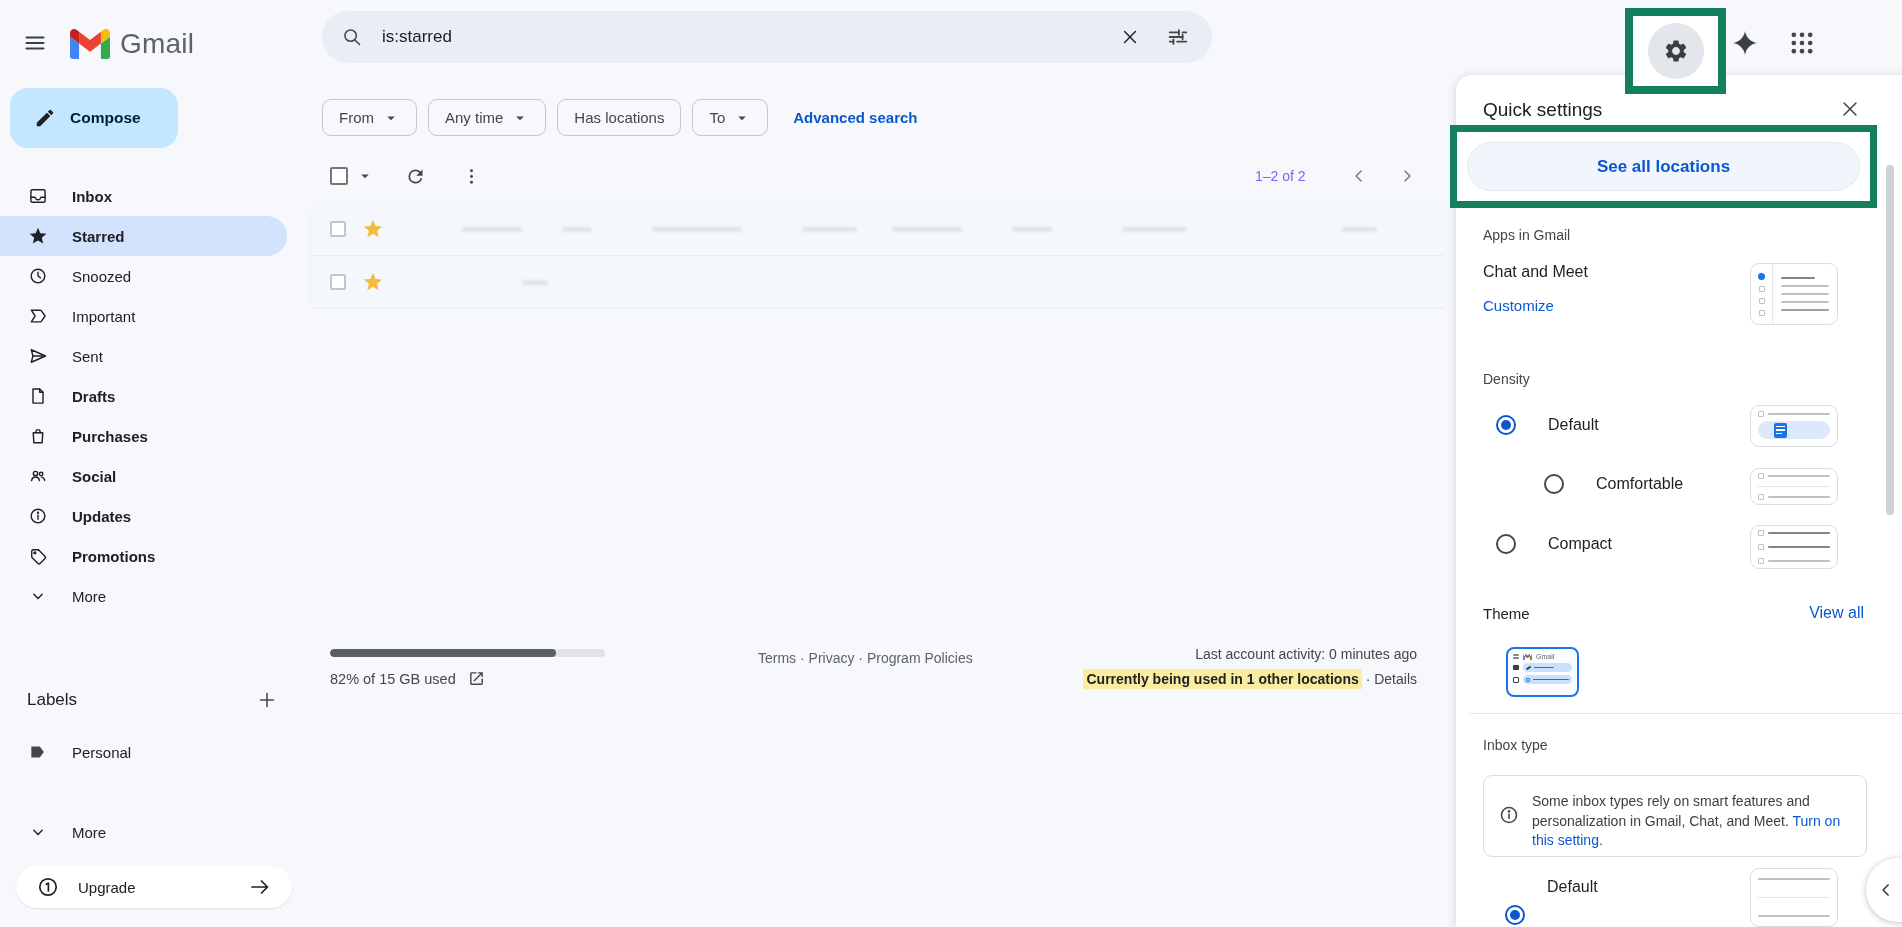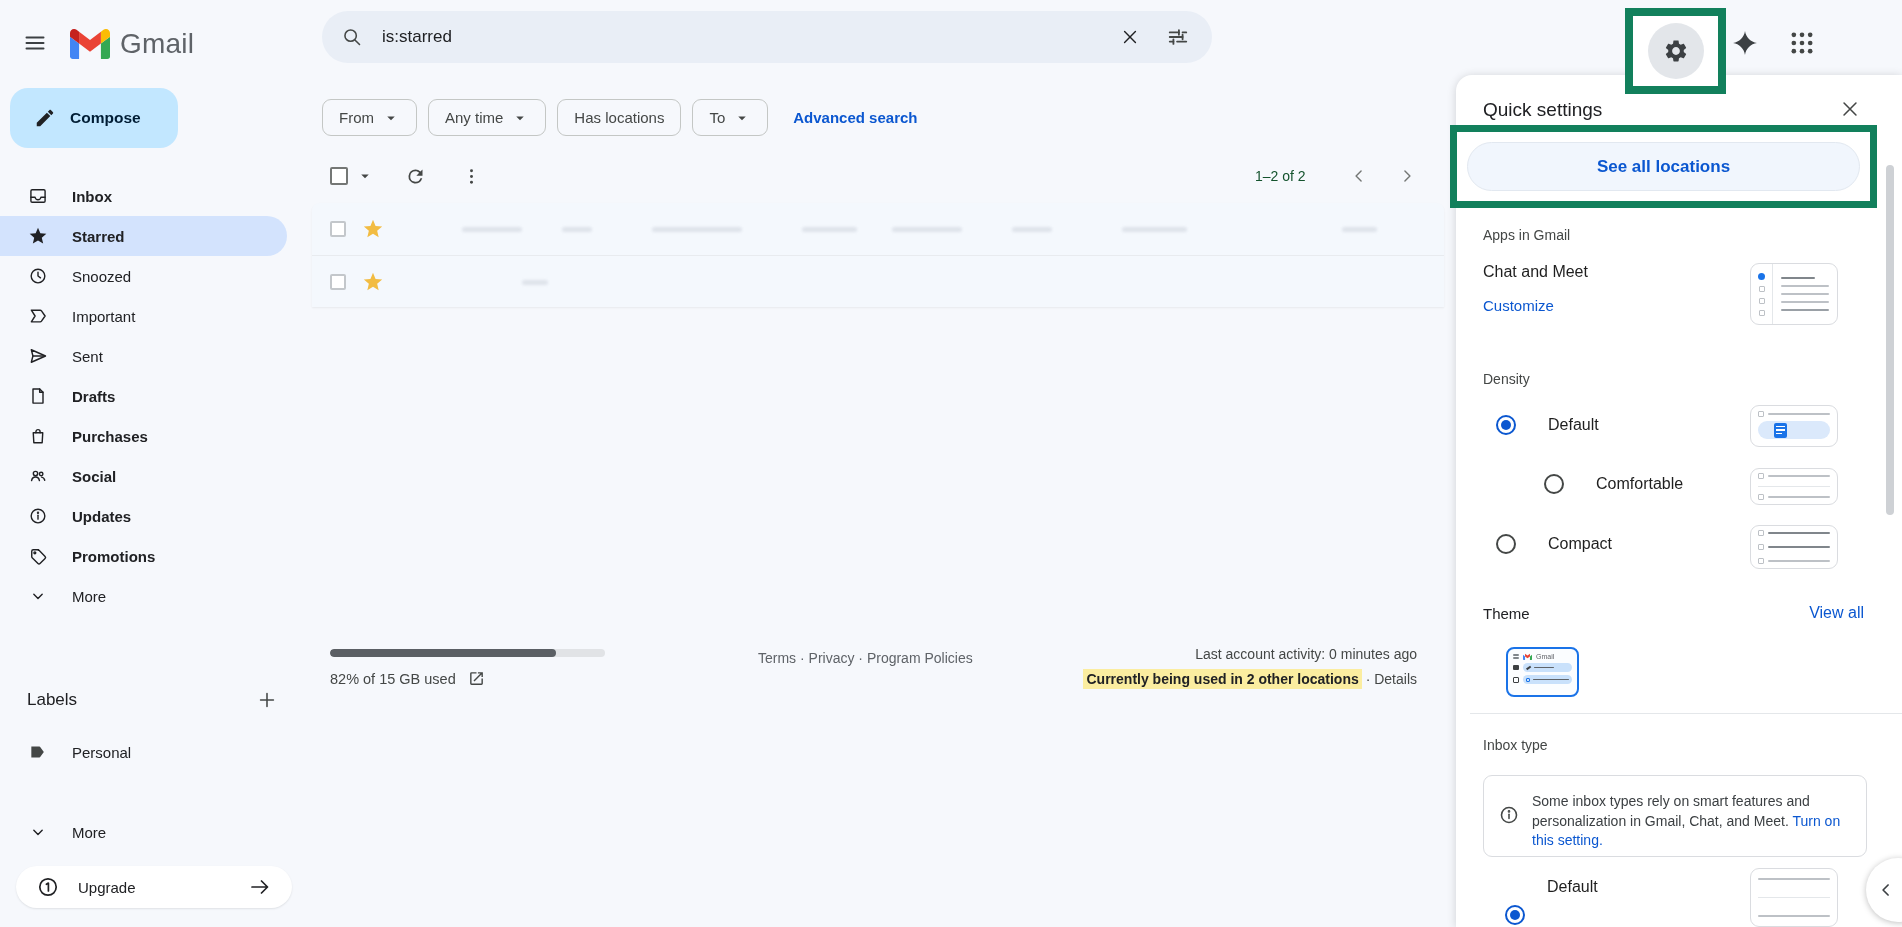--- a/index.html
+++ b/index.html
@@ -34,21 +34,21 @@
   .upgrade-lbl { font-size:15px; flex:1; }
 
   
   .chips { position:absolute; left:322px; top:99px; display:flex; align-items:center; gap:11px; }
   .chip { height:37px; border:1px solid #c4c7c5; border-radius:9px; display:flex; align-items:center; gap:8px; padding:0 16px; color:#444746; font-size:15px; background:transparent; cursor:pointer; }
   .adv-link { color:#0b57d0; font-size:15px; font-weight:bold; margin-left:14px; cursor:pointer; }
 
   
   .toolbar { position:absolute; left:312px; top:156px; width:1132px; height:40px; }
   .cb { width:18px; height:18px; border:2px solid #747775; border-radius:2px; background:#fff; }
-  .pag { position:absolute; top:156px; height:40px; display:flex; align-items:center; color:#14532d; font-size:14px; }
+  .pag { position:absolute; top:156px; height:40px; display:flex; align-items:center; color:#8b5cf6; font-size:14px; }
   .maillist { position:absolute; left:312px; top:203px; width:1132px; height:104px; border-radius:8px 8px 0 0; overflow:hidden; box-shadow:0 1px 2px rgba(60,64,67,.08); }
   .mailrow { position:relative; height:52px; background:#f4f8fd; display:flex; align-items:center; padding-left:18px; gap:16px; cursor:pointer; }
   .mailrow + .mailrow { border-top:1px solid #e8ebef; }
   .rowcb { width:16px; height:16px; border:2px solid #c3c7cb; border-radius:2px; background:#fff; }
   .smudge { position:absolute; top:24px; height:5px; border-radius:3px; background:rgba(110,120,135,.16); filter:blur(1.5px); }
 
   
   .storage-track { position:absolute; left:330px; top:649px; width:275px; height:8px; border-radius:4px; background:#e1e3e6; overflow:hidden; }
   .storage-fill { height:100%; background:#5b5f64; border-radius:4px; }
   .footer-txt { font-size:14px; color:#444746; }
@@ -467,21 +467,21 @@
     </div>
     <div class="abs footer-txt" style="left:330px;top:670px;display:flex;align-items:center;gap:12px;font-size:14.5px;">
       <span>82% of 15 GB used</span>
       <svg class="fl" width="17" height="17" viewBox="0 0 24 24" style="color:#444746">
           <use href="#i-extlink"></use>
         </svg>
     </div>
     <div class="legal">Terms · Privacy · Program Policies</div>
     <div class="activity1">Last account activity: 0 minutes ago</div>
     <div class="activity2">
-      <span class="hl">Currently being used in 2 other locations</span><span> · </span><span>Details</span>
+      <span class="hl">Currently being used in 1 other locations</span><span> · </span><span>Details</span>
     </div>
   </main>
 
   <section class="panel">
     <div class="panel-title">Quick settings</div>
     <div class="panel-x iconbtn">
       <svg class="st" width="22" height="22">
           <use href="#i-close"></use>
         </svg>
     </div>

